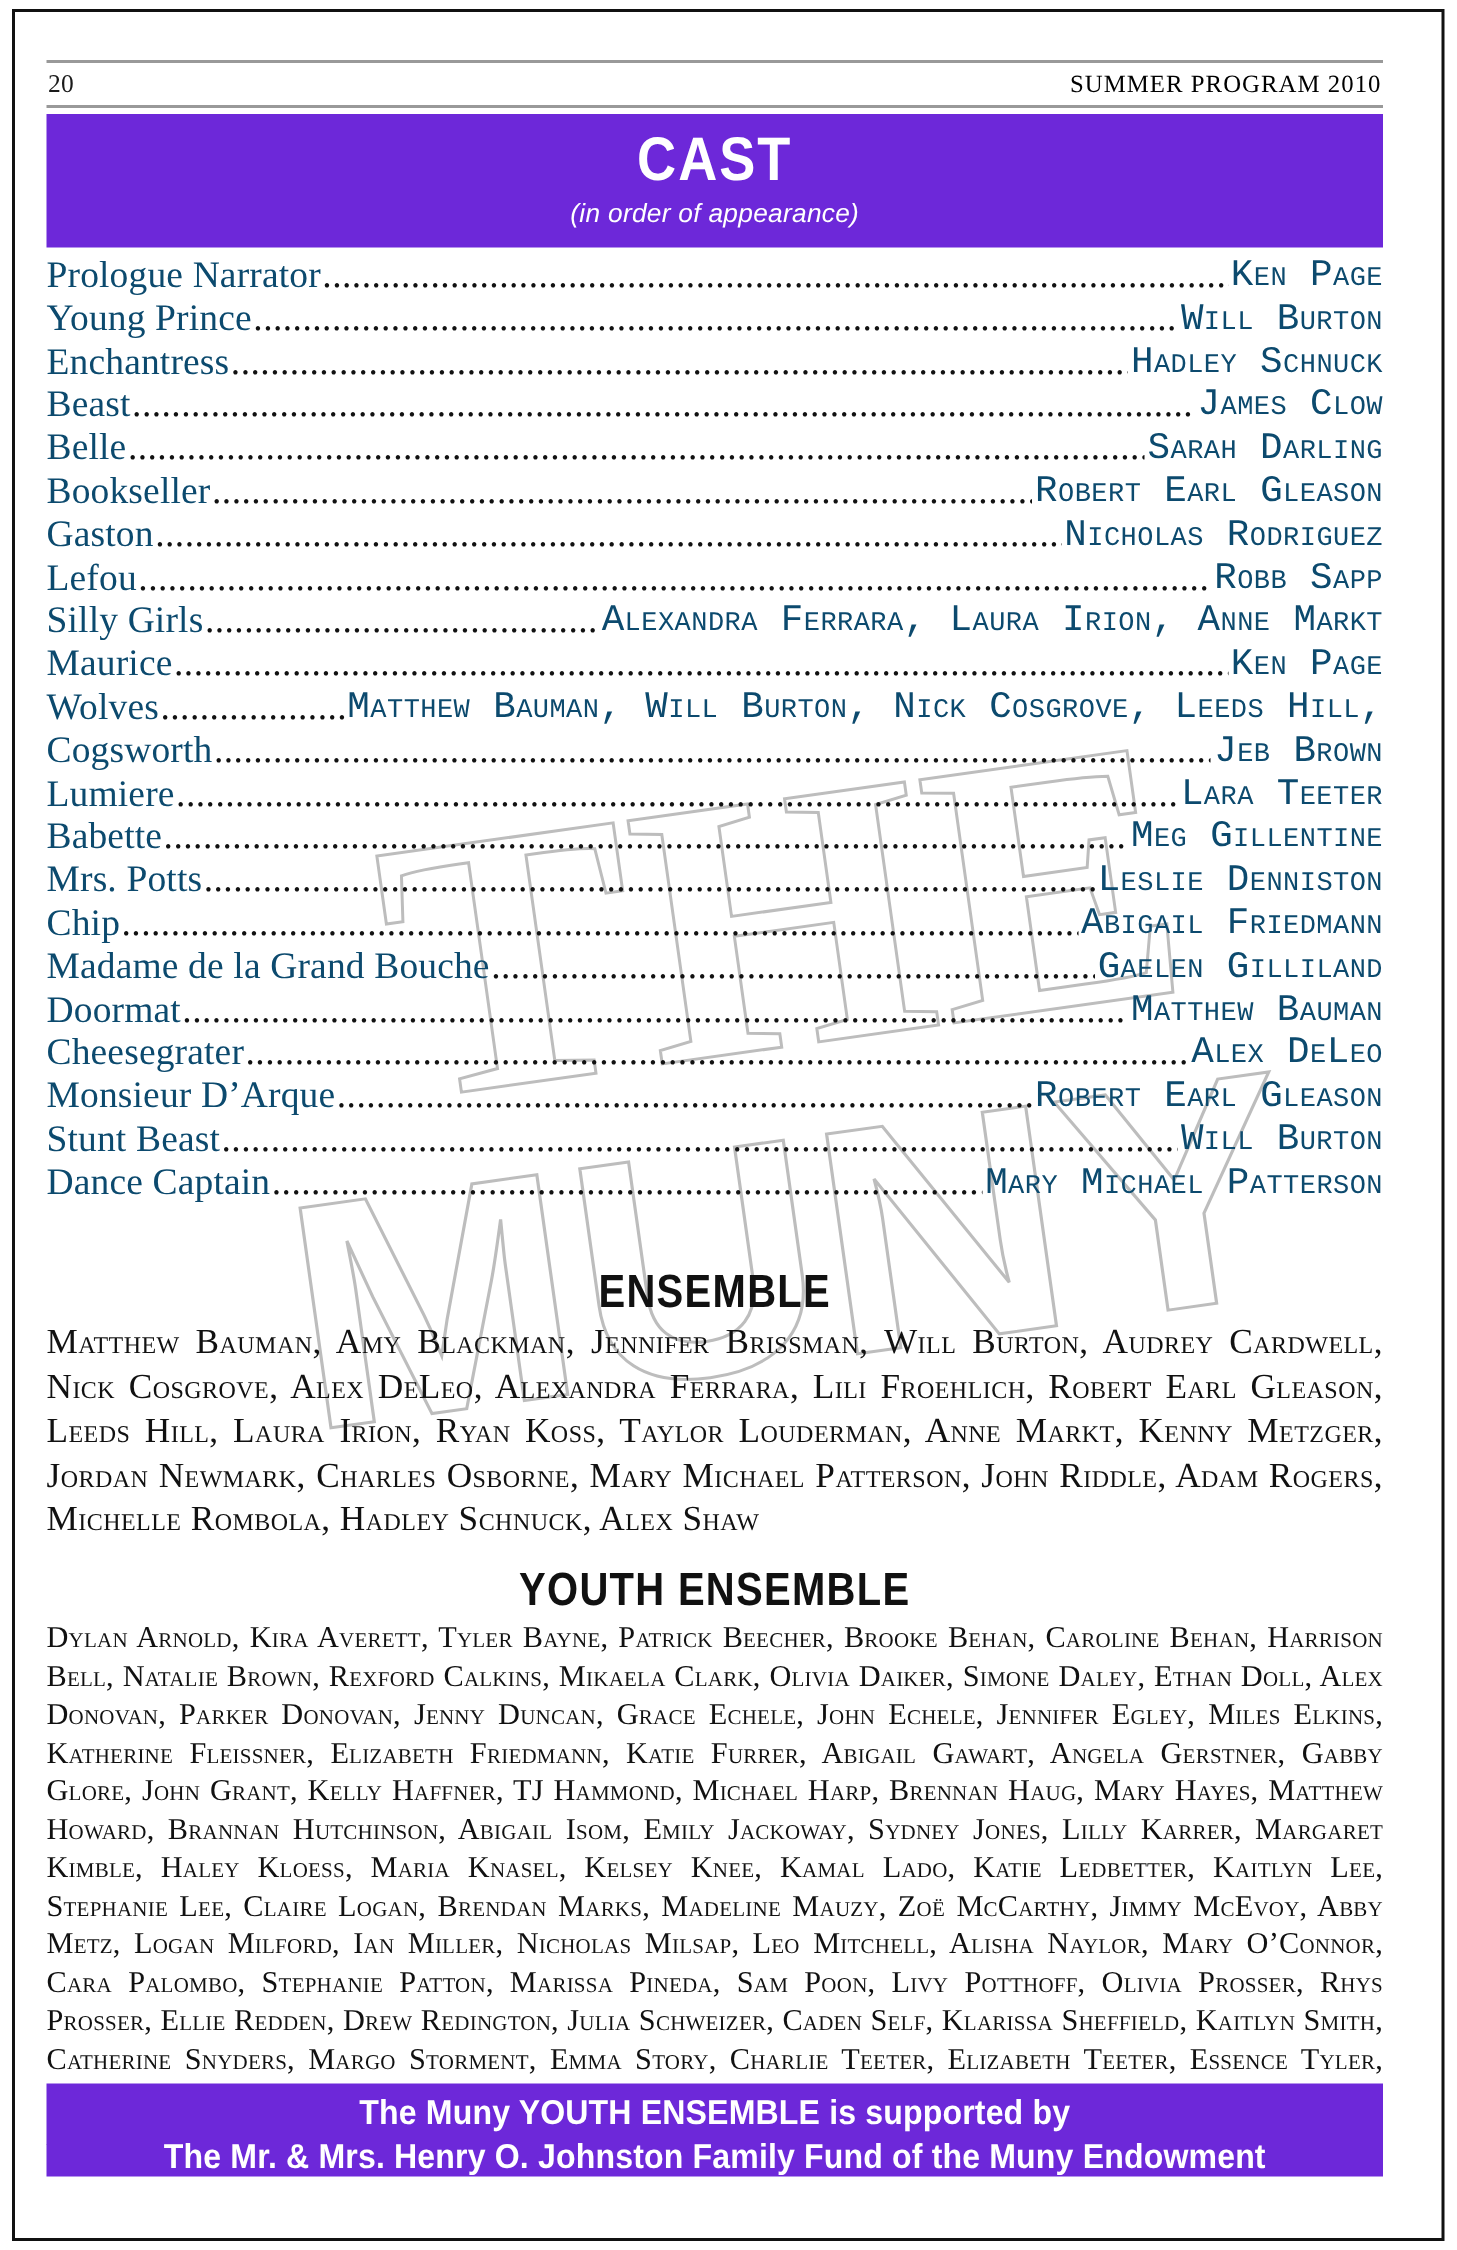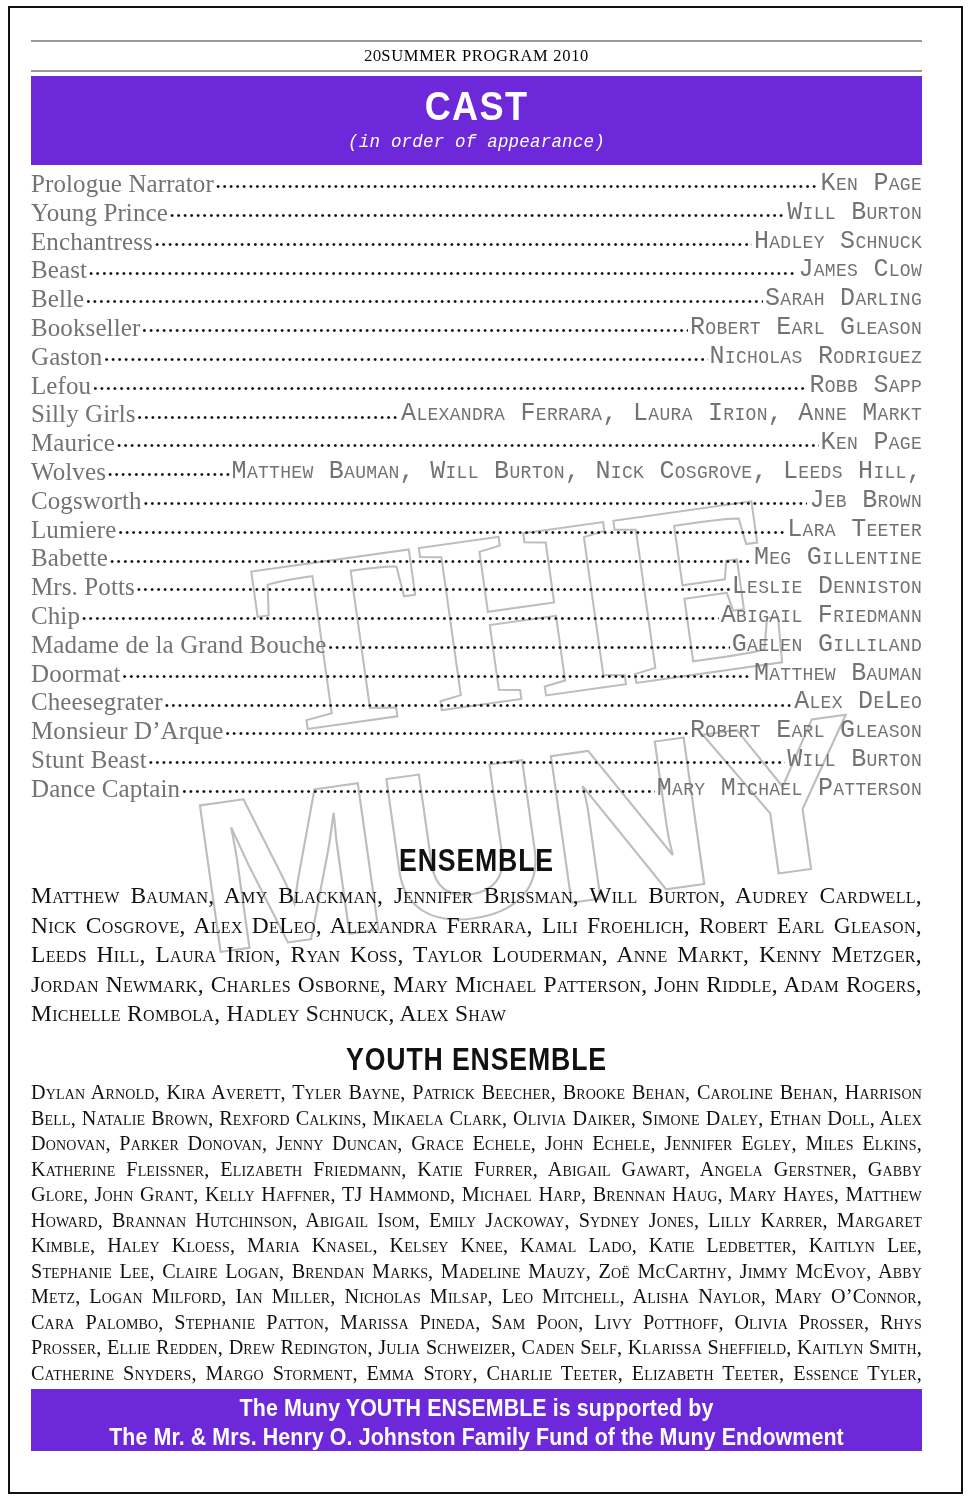--- a/index.html
+++ b/index.html
@@ -43,21 +43,21 @@
   .runhead {
     position: absolute;
     left: 0;
     top: 40px;
     width: 891px;
     height: 28px;
     border-top: 2px solid #999999;
     border-bottom: 2px solid #999999;
     display: flex;
     align-items: center;
-    justify-content: center;
+    justify-content: space-between;
   }
   .runhead-page {
     font-family: "Liberation Serif", serif;
     font-size: 17px;
     color: #1a1a1a;
     letter-spacing: 0.2px;
     padding-left: 1px;
   }
   .runhead-title {
     font-family: "Liberation Serif", serif;
@@ -120,21 +120,21 @@
   }
   .banner-cast-title {
     font-family: "Liberation Sans", sans-serif;
     font-size: 41px;
     font-weight: bold;
     letter-spacing: 1.5px;
     transform: scaleX(0.88);
     line-height: 1.05;
   }
   .banner-cast-sub {
-    font-family: Liberation Mono, monospace;
+    font-family: Liberation Sans, sans-serif;
     font-style: italic;
     font-size: 17.5px;
     letter-spacing: 0.2px;
     margin-top: 4px;
   }
 
   .banner-footer {
     bottom: 49px;
     height: 62px;
     padding-top: 5px;
@@ -151,24 +151,24 @@
   
   .cast-list {
     position: absolute;
     left: 0;
     top: 170px;
     width: 891px;
     z-index: 2;
   }
   .cast-row {
     display: flex;
-    align-items: flex-start;
+    align-items: flex-end;
     font-size: 25px;
     line-height: 28.8px;
-    color: #737373;
+    color: #0c4a6e;
     white-space: nowrap;
   }
   .cast-role {
     font-family: "Liberation Serif", serif;
     font-size: 25px;
     letter-spacing: 0.1px;
     flex: 0 0 auto;
   }
   .cast-leader {
     flex: 1 1 auto;

